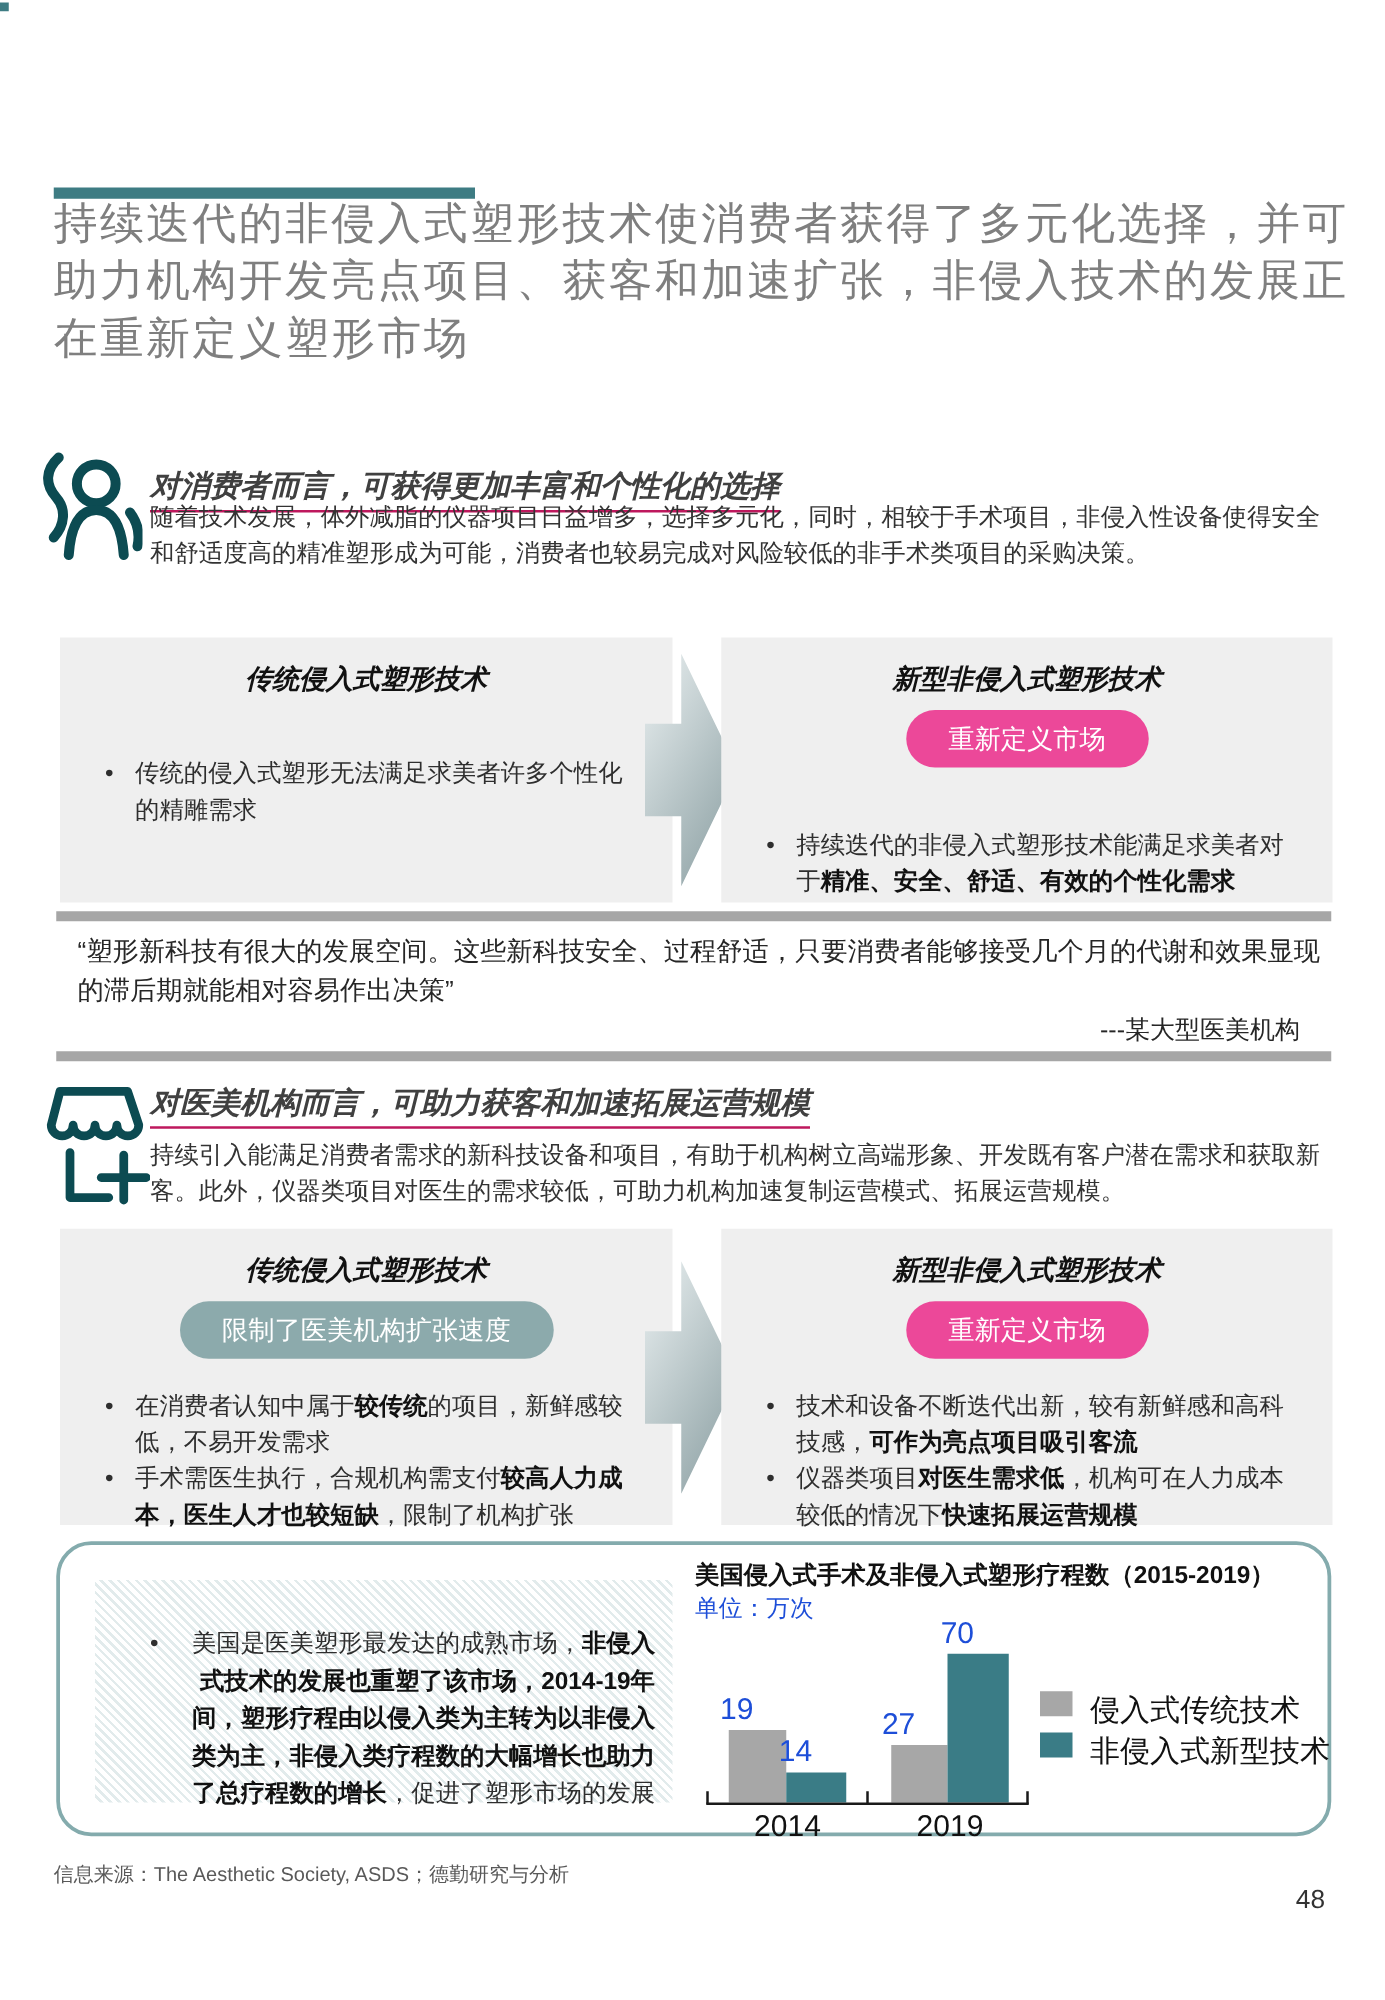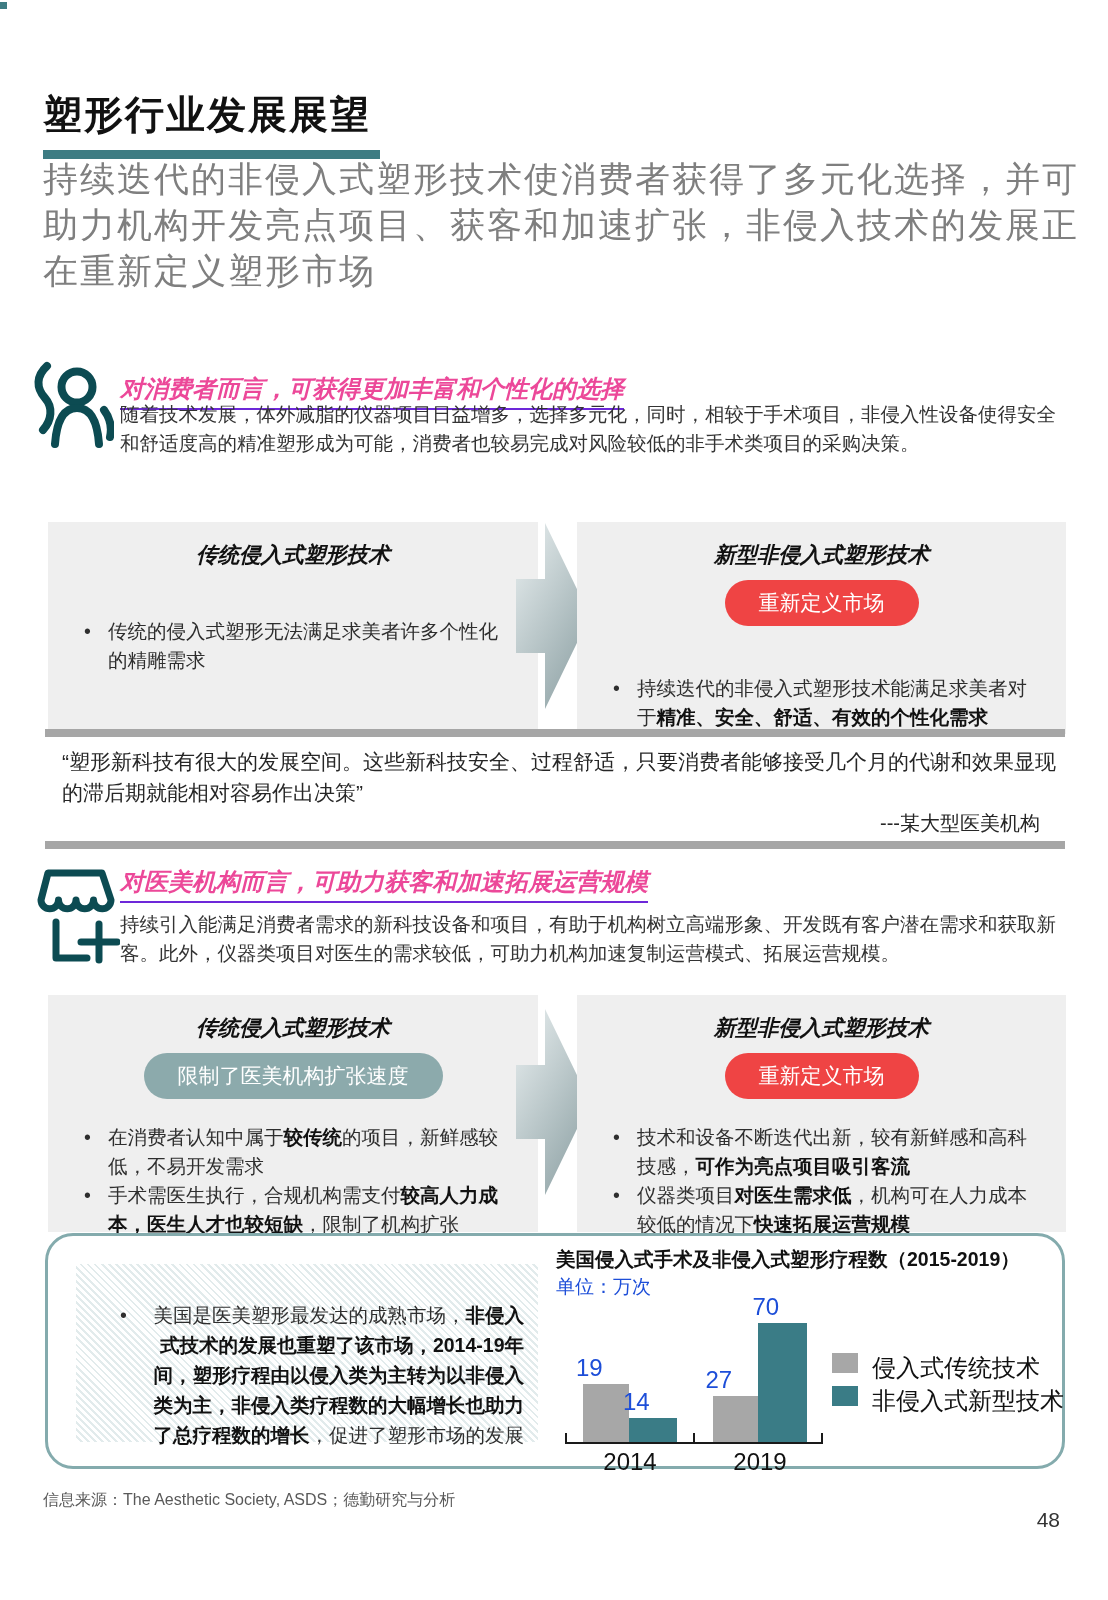--- a/index.html
+++ b/index.html
@@ -9,32 +9,32 @@
   }
   .corner-accent{position:absolute;left:0;top:2px;width:7px;height:7px;background:#3e7c83;}
 
   
   .title{position:absolute;left:43px;top:88px;margin:0;font-size:39px;font-weight:bold;letter-spacing:2px;color:#111;}
   .title-underline{position:absolute;left:43px;top:150px;width:337px;height:9px;background:#3e7c83;}
   .subtitle{position:absolute;left:43px;top:152px;margin:0;width:1040px;font-size:35px;line-height:46px;letter-spacing:2px;color:#7f7f7f;}
 
   
   .sec-icon{position:absolute;}
-  .sec-head{position:absolute;font-size:24px;font-weight:bold;font-style:italic;color:#ec4899;border-bottom:2px solid #6d28d9;padding-bottom:3px;}
+  .sec-head{position:absolute;font-size:24px;font-weight:bold;font-style:italic;color:#404040;border-bottom:2px solid #be185d;padding-bottom:3px;}
   .sec-body{position:absolute;margin:0;width:950px;font-size:19.5px;line-height:29px;color:#333;}
 
   
   .cmp{position:absolute;left:0;width:1108px;}
-  .cmp-box{position:absolute;top:12px;height:100%;background:#efefef;text-align:center;}
+  .cmp-box{position:absolute;top:0;height:100%;background:#efefef;text-align:center;}
   .cmp-box.left{left:48px;width:490px;}
   .cmp-box.right{left:577px;width:489px;}
   .cmp-title{font-style:italic;font-weight:bold;font-size:21.5px;margin-top:18px;color:#111;}
   .pill{display:inline-block;margin-top:11px;padding:9px 34px;border-radius:26px;color:#ffffff;font-size:21px;}
   .pill.sage{background:#8caaac;}
-  .pill.dark{background:#ef4444;}
+  .pill.dark{background:#ec4899;}
   ul.bullets{list-style:none;margin:0;padding:0 22px 0 30px;text-align:left;}
   ul.bullets li{position:relative;padding-left:30px;font-size:19.5px;line-height:29px;color:#2e2e2e;}
   ul.bullets li::before{content:"•";position:absolute;left:6px;top:0;color:#2e2e2e;}
   ul.bullets b{font-weight:bold;color:#111;}
   .mt-lg{margin-top:48px !important;}
   .mt-sm{margin-top:24px !important;}
   .arrow{position:absolute;left:516px;top:50%;transform:translateY(-50%);width:74px;height:186px;}
 
   
   .sep{position:absolute;left:45px;width:1020px;height:8px;background:#a6a6a6;}
@@ -73,21 +73,20 @@
     <defs>
       <linearGradient id="arrowGrad" x1="0" y1="0" x2="0.7" y2="1">
         <stop offset="0" stop-color="#eaf0f1"></stop>
         <stop offset="1" stop-color="#92a5a8"></stop>
       </linearGradient>
     </defs>
   </svg>
 
   <div class="corner-accent"></div>
 
-  <h1 class="title">塑形行业发展展望</h1>
   <div class="title-underline"></div>
   <p class="subtitle" style="top:156px">持续迭代的非侵入式塑形技术使消费者获得了多元化选择，并可助力机构开发亮点项目、获客和加速扩张，非侵入技术的发展正在重新定义塑形市场</p>
 
   <svg class="sec-icon" style="left:30px;top:360px" width="84" height="108" viewBox="0 0 84 108">
     <g fill="none" stroke="#0c4b52" stroke-width="8" stroke-linecap="round">
       <path d="M 17 6 C 6 16 6 28 15 38 C 23 47 22 60 13 70"></path>
       <circle cx="47" cy="27" r="15.5"></circle>
       <path d="M 25 84 C 27 56 36 48 47 48 C 58 48 67 56 69 84"></path>
       <path d="M 74 50 C 80 58 82 68 80 77"></path>
     </g>

